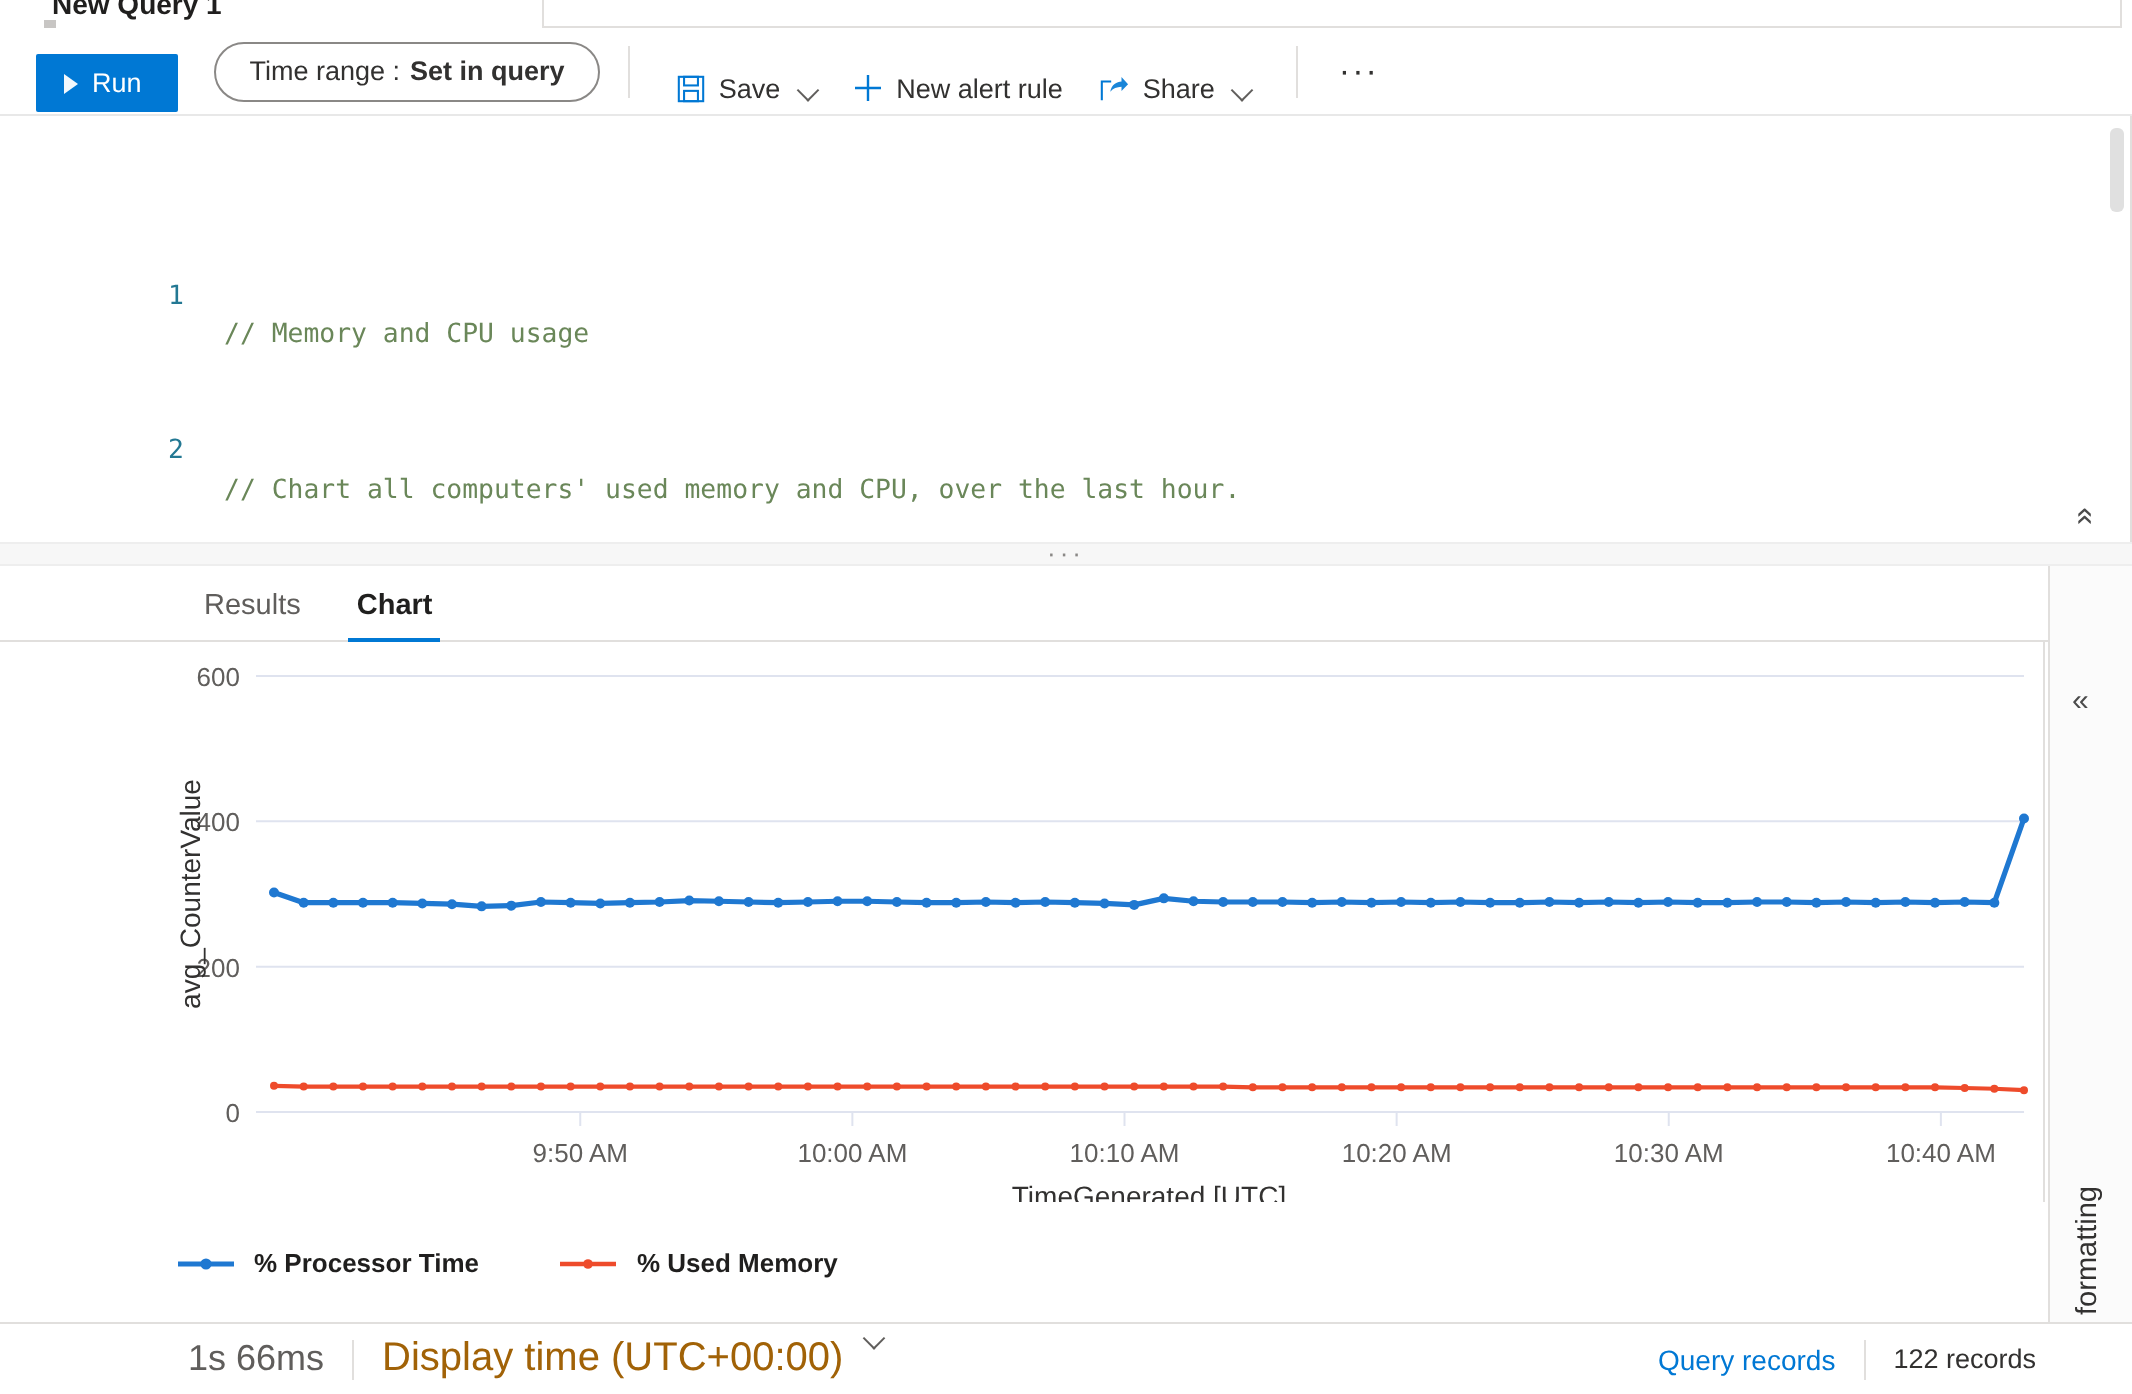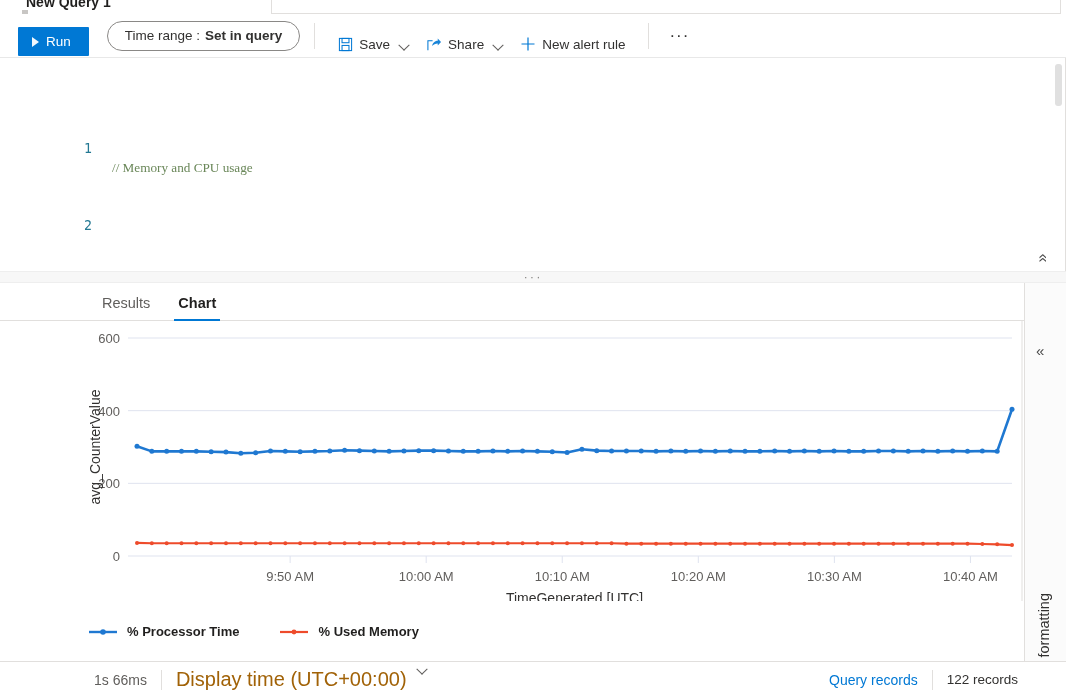--- a/index.html
+++ b/index.html
@@ -90,21 +90,21 @@
     font-family:"DejaVu Sans Mono", monospace;
     font-size:13.2px; line-height:19.3px; white-space:pre;
   }
   .ln {
     display:block; position:relative; height:19.3px;
   }
   .ln .num {
     position:absolute; left:78px; width:14px; text-align:right;
     color:#237893; font-family:"DejaVu Sans Mono", monospace; font-size:13.2px;
   }
-  .ln .txt { position:absolute; left:112px;font-family:Liberation Serif, serif; }
+  .ln .txt { position:absolute; left:112px; }
   .c-comment { color:#6a8759; }
   .ed-collapse {
     position:absolute; right:18px; top:192px;
     font-size:16px; color:#4b4b4b; cursor:pointer; line-height:1;
   }
   .ed-scroll-thumb {
     position:absolute; right:3px; top:6px; width:7px; height:42px;
     background:#e0e0e0; border-radius:3px;
   }
 
@@ -165,21 +165,21 @@
     transform:rotate(180deg); transform-origin:center;
     font-size:14.5px; color:#323130; white-space:nowrap;
   }
 
   
   .statusbar {
     position:absolute; left:0; bottom:0; width:1066px; height:36px;
     background:#ffffff; border-top:1px solid #e1dfdd;
     display:flex; align-items:center; padding:0 0 0 94px;
   }
-  .st-duration { font-size:14px; color:#605e5c; }
+  .st-duration { font-size:18px; color:#605e5c; }
   .st-sep { width:1px; height:20px; background:#e1dfdd; margin:0 14px; }
   .st-display {
     display:flex; align-items:flex-start; gap:7px;
     font-size:20px; color:#a16207; cursor:pointer;
   }
   .st-right {
     margin-left:auto; display:flex; align-items:center; padding-right:48px;
   }
   .st-link { font-size:14px; color:#0078d4; cursor:pointer; }
   .st-records { font-size:13.5px; color:#323130; }
@@ -219,55 +219,56 @@
           <rect x="4.3" y="1.5" width="7.4" height="4.6" fill="none" stroke="#0078d4" stroke-width="1.1"></rect>
           <rect x="4.3" y="9" width="7.4" height="5.5" fill="none" stroke="#0078d4" stroke-width="1.1"></rect>
         </svg>
     </span>
     <span>Save</span>
     <span class="chev"></span>
   </div>
 
   <div class="cmd">
     <span class="ico">
+      <svg width="16" height="16" viewBox="0 0 16 16">
+          <path d="M8 1.5 V14.5 M1.5 8 H14.5" stroke="#0078d4" stroke-width="1.2"></path>
+        </svg>
+    </span>
+    <span>New alert rule</span>
+  </div>
+
+  <div class="cmd">
+    <span class="ico">
       <svg width="16" height="15" viewBox="0 0 17 16">
           <path d="M2 14 V4 H7" fill="none" stroke="#0078d4" stroke-width="1.1"></path>
           <path d="M6.5 9.5 C7.2 5.5 10 4.2 12.5 4 V1.6 L16 5.4 L12.5 9.1 V6.8 C10 6.9 8 7.7 6.5 9.5 Z" fill="#0078d4" opacity="0.9"></path>
         </svg>
     </span>
     <span>Share</span>
     <span class="chev"></span>
   </div>
 
-  <div class="cmd">
-    <span class="ico">
-      <svg width="16" height="16" viewBox="0 0 16 16">
-          <path d="M8 1.5 V14.5 M1.5 8 H14.5" stroke="#0078d4" stroke-width="1.2"></path>
-        </svg>
-    </span>
-    <span>New alert rule</span>
-  </div>
-
 
 
   <div class="vsep"></div>
 
   <div class="ellipsis-btn">···</div>
 </div>
 
 <div class="editor">
   <div class="code">
 
     <div class="ln">
       <span class="num">1</span>
       <span class="txt c-comment">// Memory and CPU usage</span>
     </div>
 
     <div class="ln">
       <span class="num">2</span>
+      <span class="txt c-comment">// Chart all computers' used memory and CPU, over the last hour.</span>
     </div>
 
     
 
     
 
     
 
     
 

